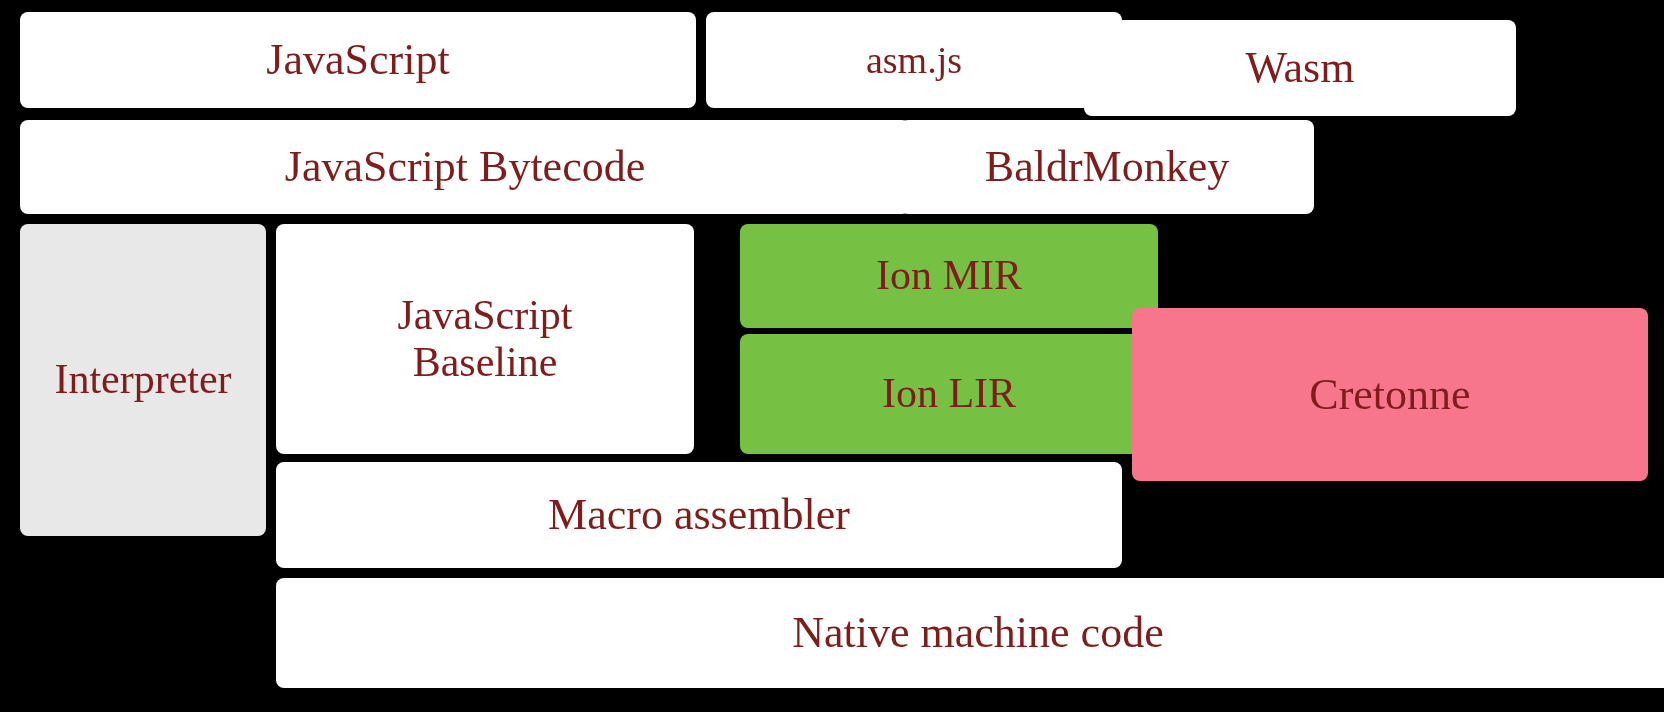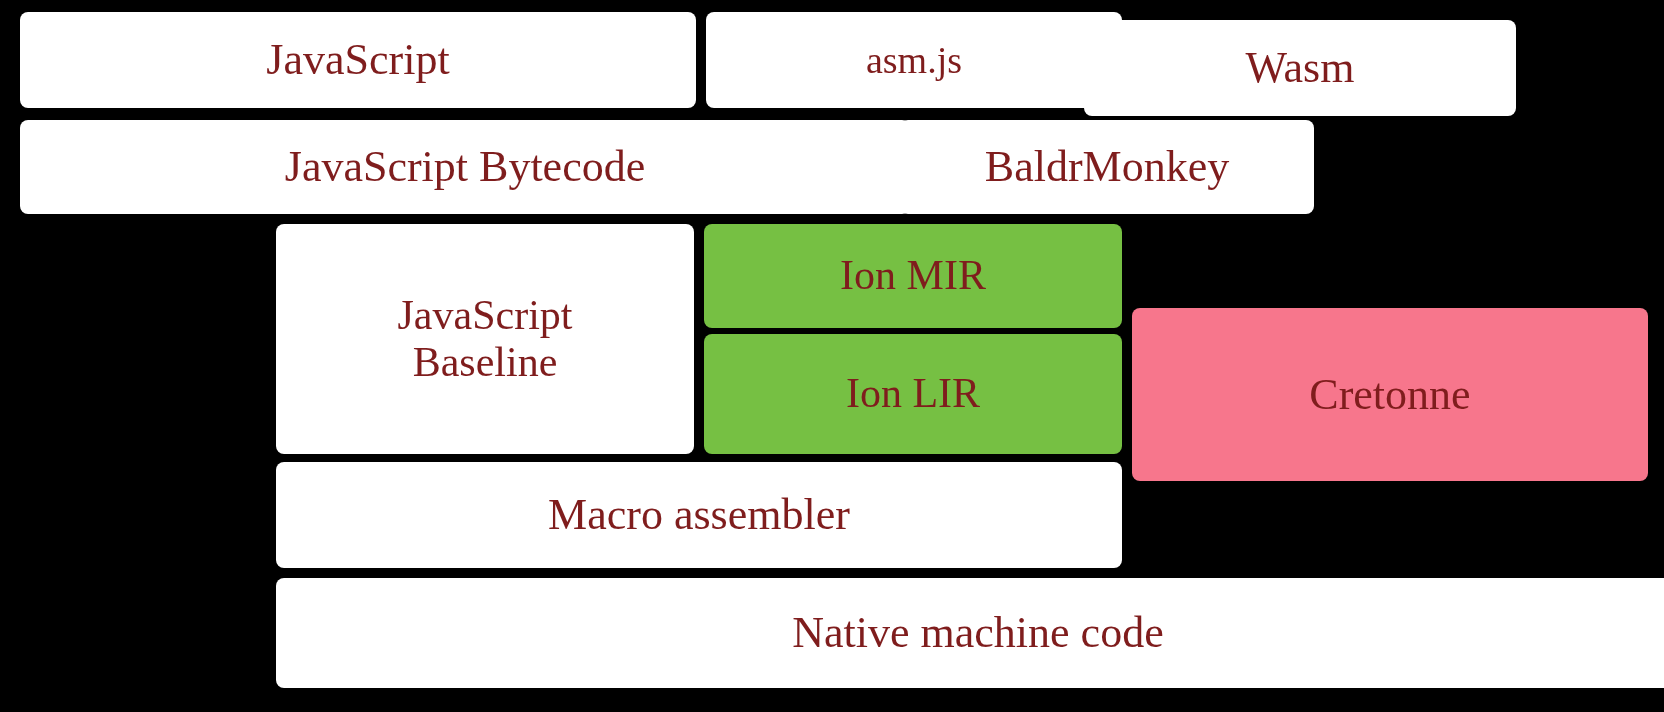--- a/index.html
+++ b/index.html
@@ -30,21 +30,21 @@
     color: #7f1d1d;
     font-family: Liberation Serif, serif;
     font-weight: 400;
     line-height: 1.12;
     letter-spacing: 0px;
     white-space: pre-line;
     user-select: none;
   }
   .fill-white { background: #ffffff; }
   .fill-gray  { background: #e8e8e8; }
-  .fill-green { background: #76c043; }
+  .fill-green { background: #76c043; margin-left: 36px; }
   .fill-pink  { background: #f7768c; }
 
   
   #n-javascript     { left: 20px;   top: 12px;  width: 676px; height: 96px;  font-size: 44px; }
   #n-asmjs          { left: 706px;  top: 12px;  width: 416px; height: 96px;  font-size: 38px; }
   #n-wasm           { left: 1084px; top: 12px;  width: 432px; height: 96px;  font-size: 44px; margin-top: 8px; }
 
   
   #n-js-bytecode    { left: 20px;   top: 120px; width: 890px; height: 94px;  font-size: 44px; }
   #n-baldrmonkey    { left: 900px;  top: 120px; width: 414px; height: 94px;  font-size: 44px; }
@@ -68,20 +68,21 @@
   <div class="node fill-white" id="n-javascript">JavaScript</div>
 
   <div class="node fill-white" id="n-asmjs">asm.js</div>
 
   <div class="node fill-white" id="n-wasm">Wasm</div>
 
   <div class="node fill-white" id="n-js-bytecode">JavaScript Bytecode</div>
 
   <div class="node fill-white" id="n-baldrmonkey">BaldrMonkey</div>
 
+  <div class="node fill-gray" id="n-interpreter">Interpreter</div>
 
   <div class="node fill-white" id="n-js-baseline">JavaScript
 Baseline</div>
 
   <div class="node fill-green" id="n-ion-mir">Ion MIR</div>
 
   <div class="node fill-green" id="n-ion-lir">Ion LIR</div>
 
   <div class="node fill-pink" id="n-cretonne">Cretonne</div>
 

